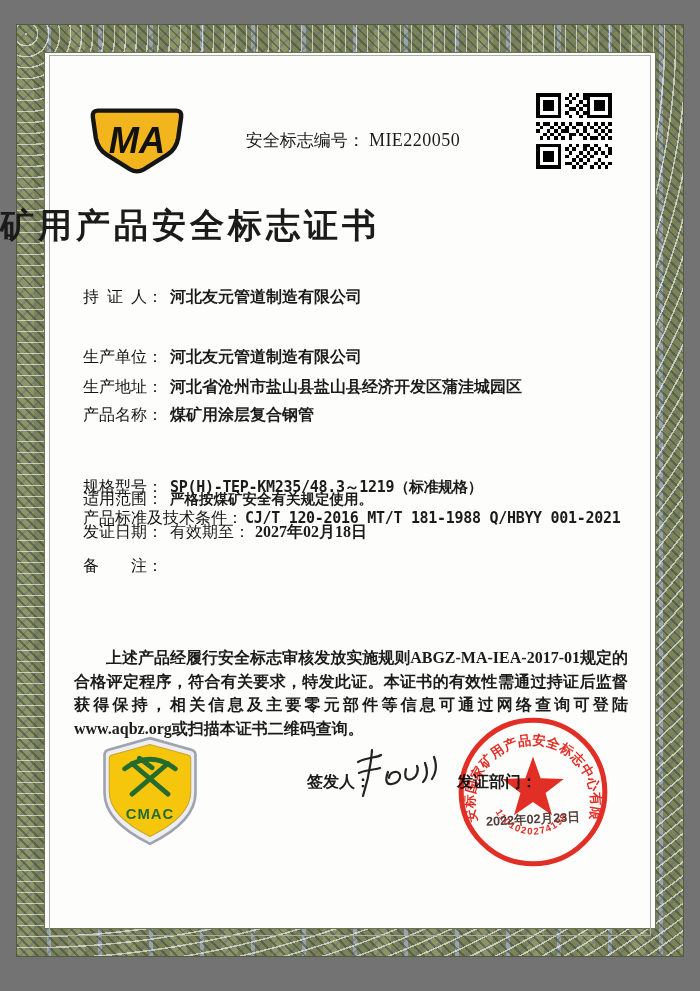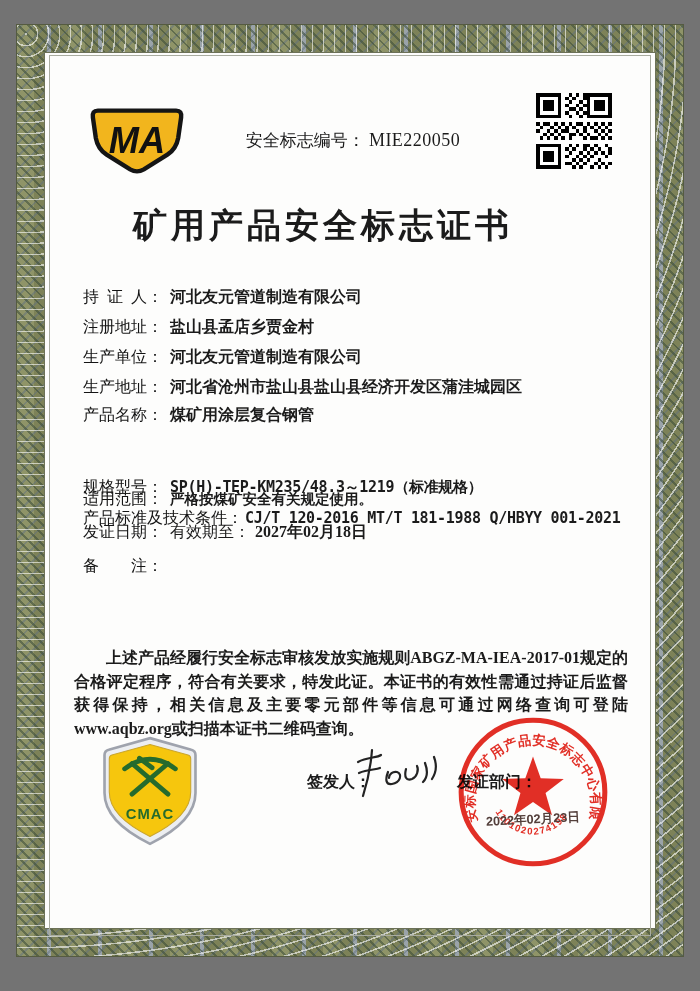--- a/index.html
+++ b/index.html
@@ -14,21 +14,21 @@
           repeating-linear-gradient(-45deg, rgba(96,112,126,.45) 0 2px, rgba(0,0,0,0) 2px 9px),
           repeating-linear-gradient(90deg, #8f9468 0 17px, #7d8258 17px 30px, #9aa3a9 30px 34px, #7d8258 34px 51px);}
   .band-inner{position:absolute;inset:27px;background:#fdfdfc;border:1px solid #6c7158;}
   .pinstripe{position:absolute;top:55px;left:49px;right:49px;bottom:55px;
              border:1px solid #a9aca0;}
   .hdr-text{position:absolute;top:129px;left:208px;width:290px;text-align:center;
             font-size:17px;white-space:nowrap;}
   .hdr-text .num{font-family:"Liberation Serif",serif;font-size:18px;letter-spacing:.5px;}
   .ma-logo{position:absolute;top:104px;left:88px;width:98px;height:72px;}
   .qr{position:absolute;top:92px;left:536px;width:76px;height:78px;}
-  .title{position:absolute;top:203px;left:0;width:646px;text-align:center;
+  .title{position:absolute;top:203px;left:0;width:646px;text-align:left;
          font-size:34px;font-weight:800;letter-spacing:4px;}
   .row{position:absolute;left:83px;right:55px;height:24px;display:flex;align-items:baseline;}
   .lbl{font-family:"Liberation Sans","DejaVu Sans",sans-serif;font-size:16px;font-weight:500;
        width:87px;flex:0 0 87px;white-space:nowrap;color:#141414;}
   .lbl.wide{width:162px;flex:0 0 162px;}
   .val{font-size:16px;font-weight:700;white-space:nowrap;}
   .val.small{font-size:14.5px;}
   .val.mono{font-family:"DejaVu Sans Mono","Liberation Mono",monospace;font-size:15px;letter-spacing:-0.3px;margin-top:47px;}
   .dates .lbl2{font-family:"Liberation Sans","DejaVu Sans",sans-serif;font-size:16px;font-weight:500;}
   .statement{position:absolute;top:646px;left:74px;width:554px;
@@ -75,24 +75,20 @@
       <rect x="1" y="15" width="5" height="5" fill="#fff"></rect>
       <rect x="2" y="16" width="3" height="3" fill="#000"></rect>
     <path fill="#000" d="M9 0h1v1H9zM11 0h1v1h-1zM13 0h1v1h-1zM8 1h1v1H8zM10 1h1v1h-1zM13 1h1v1h-1zM9 2h1v1H9zM12 2h1v1h-1zM8 3h1v1H8zM11 3h1v1h-1zM13 3h1v1h-1zM9 4h1v1H9zM10 4h1v1h-1zM12 4h1v1h-1zM8 5h1v1H8zM11 5h1v1h-1zM13 5h1v1h-1zM9 6h1v1H9zM12 6h1v1h-1zM0 8h1v1H0zM2 8h1v1H2zM3 8h1v1H3zM5 8h1v1H5zM7 8h1v1H7zM9 8h1v1H9zM11 8h1v1h-1zM12 8h1v1h-1zM14 8h1v1h-1zM16 8h1v1h-1zM18 8h1v1h-1zM20 8h1v1h-1zM1 9h1v1H1zM4 9h1v1H4zM6 9h1v1H6zM8 9h1v1H8zM10 9h1v1h-1zM13 9h1v1h-1zM15 9h1v1h-1zM17 9h1v1h-1zM19 9h1v1h-1zM0 10h1v1H0zM3 10h1v1H3zM5 10h1v1H5zM7 10h1v1H7zM8 10h1v1H8zM11 10h1v1h-1zM13 10h1v1h-1zM16 10h1v1h-1zM18 10h1v1h-1zM20 10h1v1h-1zM2 11h1v1H2zM4 11h1v1H4zM6 11h1v1H6zM9 11h1v1H9zM10 11h1v1h-1zM12 11h1v1h-1zM14 11h1v1h-1zM17 11h1v1h-1zM19 11h1v1h-1zM1 12h1v1H1zM3 12h1v1H3zM5 12h1v1H5zM7 12h1v1H7zM9 12h1v1H9zM13 12h1v1h-1zM15 12h1v1h-1zM16 12h1v1h-1zM18 12h1v1h-1zM20 12h1v1h-1zM9 14h1v1H9zM11 14h1v1h-1zM13 14h1v1h-1zM14 14h1v1h-1zM16 14h1v1h-1zM19 14h1v1h-1zM8 15h1v1H8zM10 15h1v1h-1zM13 15h1v1h-1zM15 15h1v1h-1zM17 15h1v1h-1zM20 15h1v1h-1zM9 16h1v1H9zM12 16h1v1h-1zM14 16h1v1h-1zM16 16h1v1h-1zM18 16h1v1h-1zM20 16h1v1h-1zM8 17h1v1H8zM11 17h1v1h-1zM13 17h1v1h-1zM15 17h1v1h-1zM19 17h1v1h-1zM10 18h1v1h-1zM12 18h1v1h-1zM14 18h1v1h-1zM17 18h1v1h-1zM8 19h1v1H8zM9 19h1v1H9zM11 19h1v1h-1zM13 19h1v1h-1zM16 19h1v1h-1zM18 19h1v1h-1zM20 19h1v1h-1zM10 20h1v1h-1zM12 20h1v1h-1zM15 20h1v1h-1zM17 20h1v1h-1zM19 20h1v1h-1z"></path>
   </svg>
 
   <div class="title">矿用产品安全标志证书</div>
 
   <div class="row" style="top:287px">
     <span class="lbl">持 证 人：</span>
     <span class="val">河北友元管道制造有限公司</span>
-  </div>
-  <div class="row" style="top:317px">
-    <span class="lbl">注册地址：</span>
-    <span class="val">盐山县孟店乡贾金村</span>
   </div>
   <div class="row" style="top:347px">
     <span class="lbl">生产单位：</span>
     <span class="val">河北友元管道制造有限公司</span>
   </div>
   <div class="row" style="top:405px">
     <span class="lbl">产品名称：</span>
     <span class="val">煤矿用涂层复合钢管</span>
   </div>
   <div class="row" style="top:377px">

